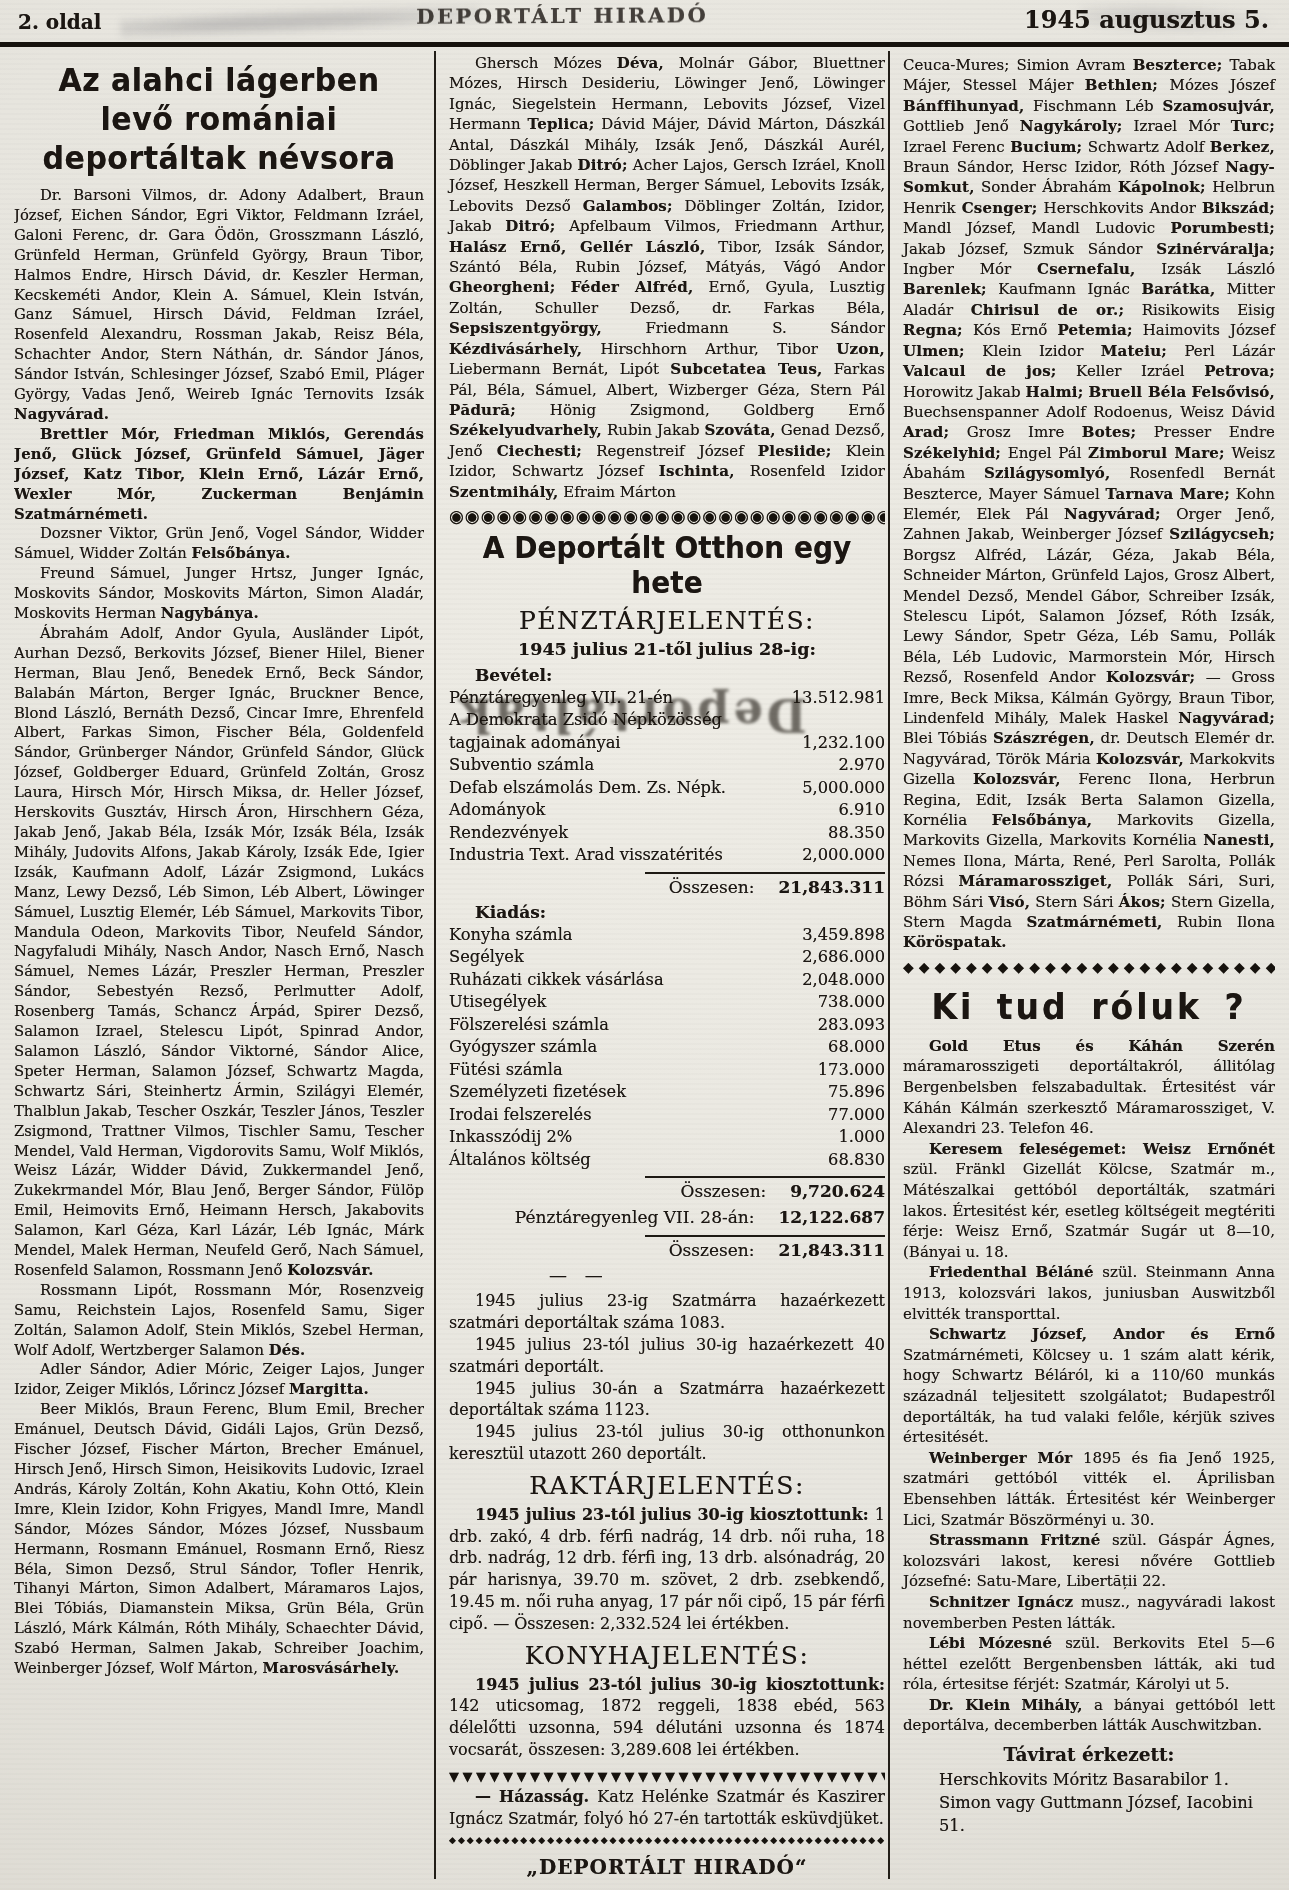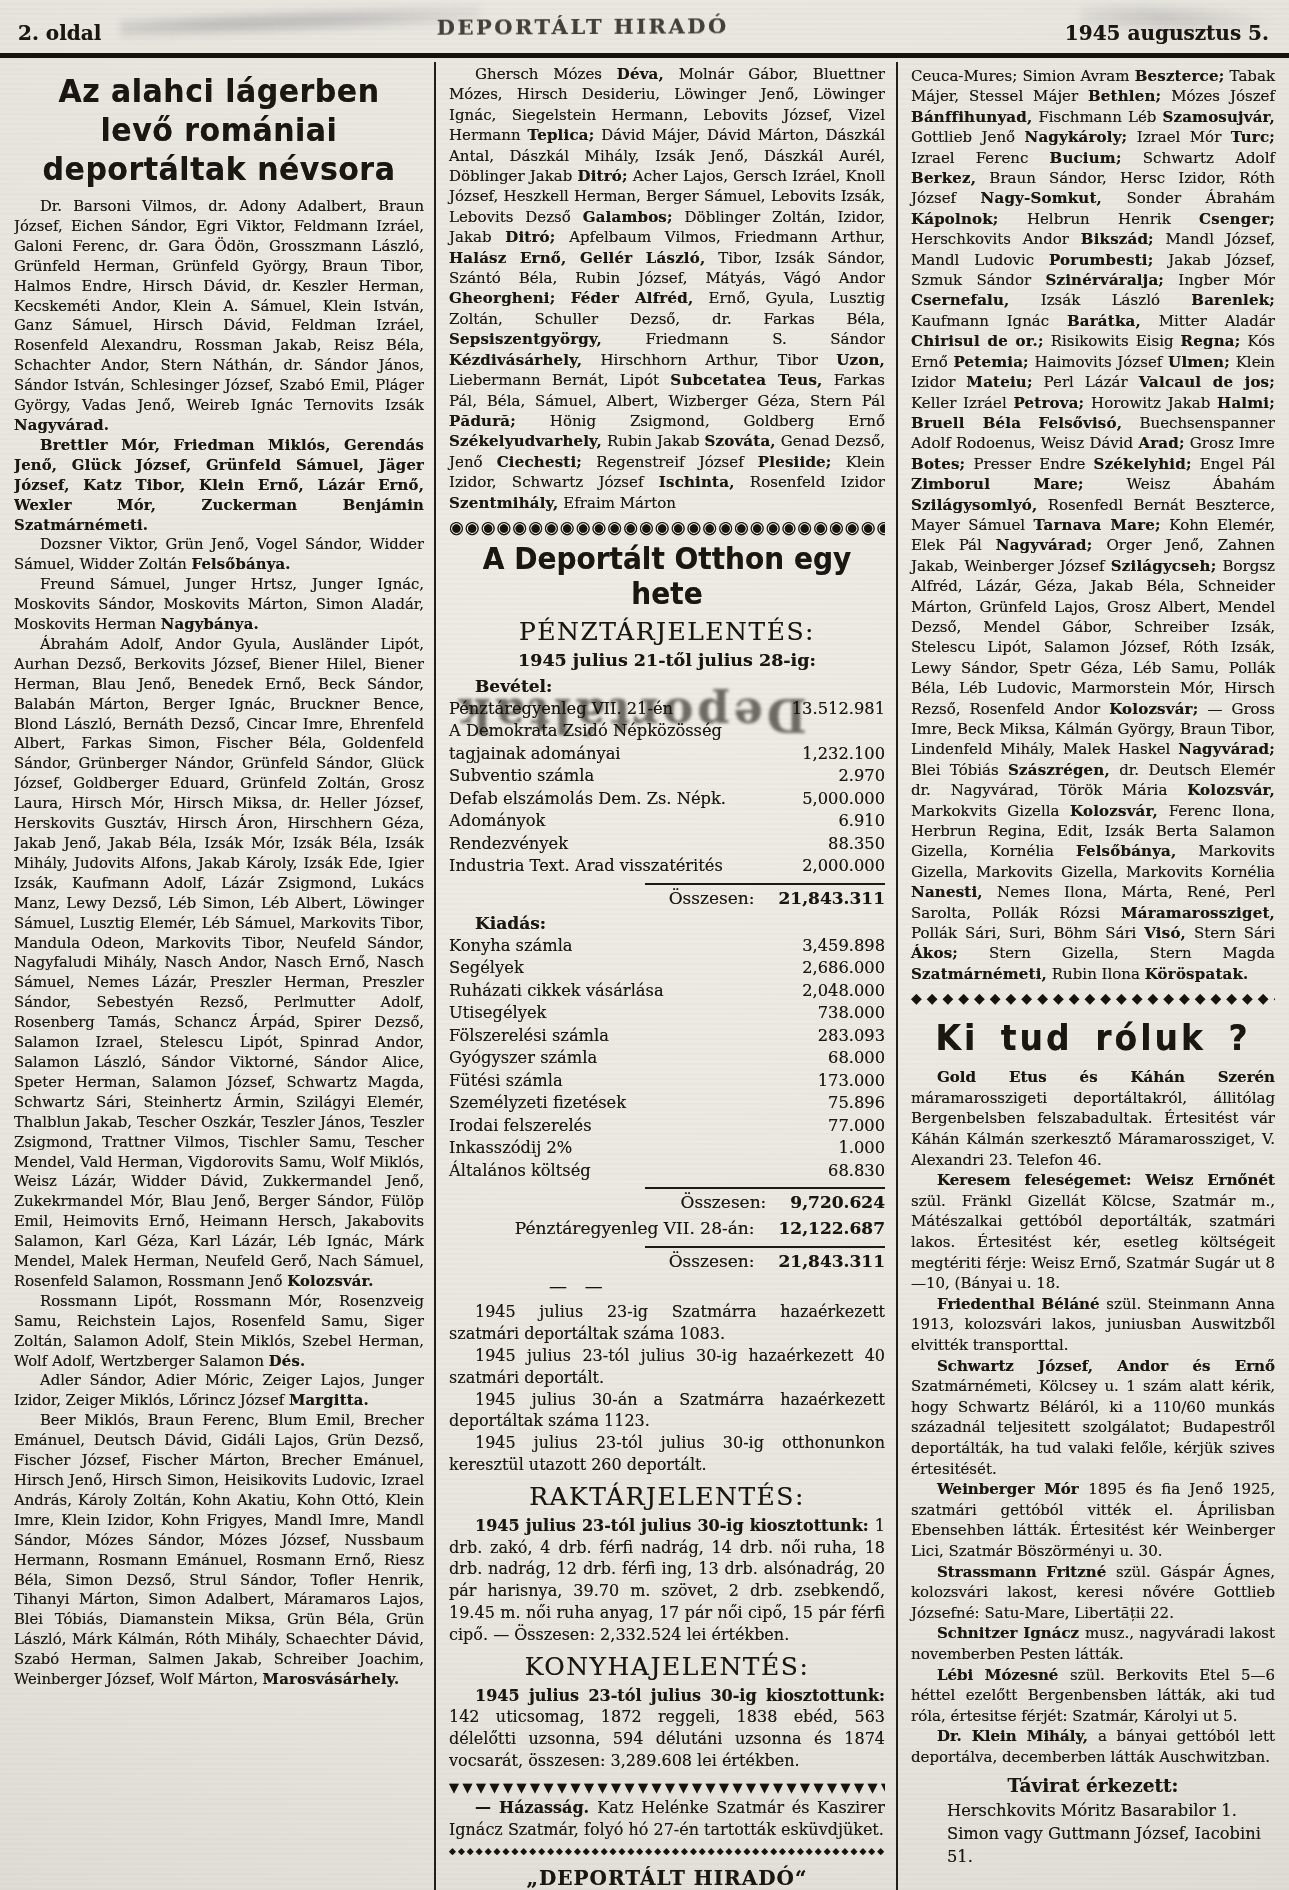--- a/index.html
+++ b/index.html
@@ -3,36 +3,36 @@
 <meta charset="utf-8">
 <style>
   html,body{margin:0;padding:0;background:#cfccc4;}
   .page{position:relative;width:1289px;height:1890px;overflow:hidden;color:#1b1612;
     font-family:"DejaVu Serif",serif;
     background:
       repeating-linear-gradient(0deg, rgba(0,0,0,.015) 0 2px, rgba(0,0,0,0) 2px 5px),
       radial-gradient(125% 95% at 50% 38%, #eeece5 0%, #e7e5de 52%, #dbd8d0 88%, #d2cfc7 100%);
     text-shadow:0 0 .4px rgba(20,15,10,.55);}
   
-  .hdr{display:flex;align-items:flex-end;padding:20px 20px 8px 18px;border-bottom:5px solid #16120d;position:relative;}
+  .hdr{display:flex;align-items:flex-end;padding:5px 20px 8px 18px;border-bottom:5px solid #16120d;position:relative;}
   .pagenum{font-weight:bold;font-size:20px;}
   .masthead{flex:1;text-align:center;font-weight:bold;font-size:21px;letter-spacing:2.5px;opacity:.8;filter:blur(.6px);transform:translateY(-6px) rotate(-.3deg);}
-  .hdate{font-weight:bold;font-size:20px;}
+  .hdate{font-weight:bold;font-size:24px;}
   .smudge{position:absolute;filter:blur(3px);pointer-events:none;}
   .sm1{top:8px;left:120px;width:360px;height:26px;transform:rotate(-2deg);
      background:radial-gradient(ellipse at 25% 55%, rgba(70,70,80,.22), transparent 65%),radial-gradient(ellipse at 65% 45%, rgba(70,70,80,.16), transparent 70%);}
   .sm2{top:2px;left:1080px;width:200px;height:34px;transform:rotate(2deg);
      background:radial-gradient(ellipse at 40% 50%, rgba(70,70,80,.2), transparent 70%);}
   .ghost{position:absolute;top:688px;left:455px;transform:rotate(180deg);font-weight:bold;font-size:46px;
      color:rgba(35,30,25,.09);filter:blur(1.6px);letter-spacing:4px;pointer-events:none;}
   
   .cols{display:flex;align-items:flex-start;padding:4px 8px 0 14px;height:1788px;}
   .col{overflow:hidden;}
   .col1{width:410px;}
-  .col2{width:436px;margin-left:10px;border-left:2px solid #221e18;border-right:2px solid #221e18;padding:2px 11px 0 13px;}
+  .col2{width:436px;margin-left:10px;border-left:2px solid #221e18;border-right:2px solid #221e18;padding:2px 3px 0 13px;}
   .col3{flex:1;padding:4px 6px 0 13px;}
   
   .headline{font-family:"DejaVu Sans",sans-serif;font-weight:bold;font-size:30px;line-height:36px;
      text-align:center;margin:14px auto 12px;max-width:400px;letter-spacing:.5px;transform:scaleY(1.08);}
   p.names{font-size:14.8px;line-height:19.9px;text-align:justify;text-indent:26px;margin:0;}
   .col2 p.names,.col3 p.names{font-size:15px;line-height:20.4px;}
   p.names.noindent{text-indent:0;}
   p.names b{letter-spacing:.2px;}
   .sep{text-align:center;white-space:nowrap;overflow:hidden;color:#16120d;}
   .sep-star{font-size:17px;letter-spacing:1px;margin:4px 0 0;}

